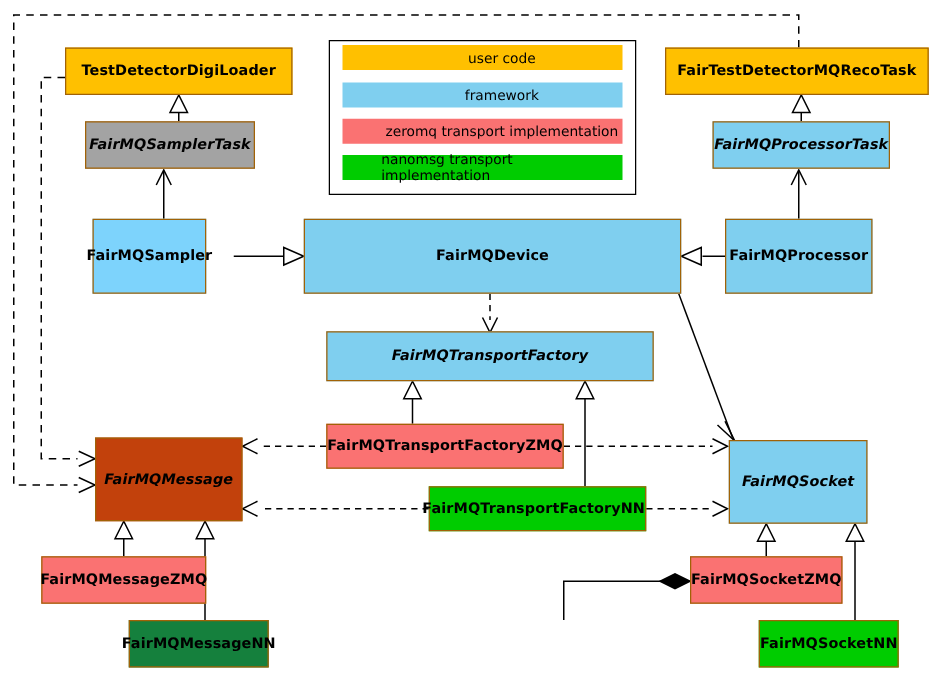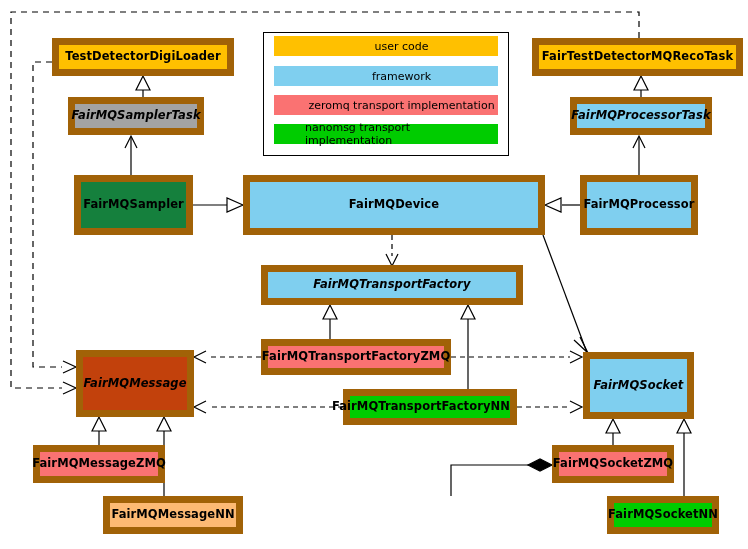--- a/index.html
+++ b/index.html
@@ -19,21 +19,21 @@
     position: absolute;
     left: 0;
     top: 0;
     width: 748px;
     height: 549px;
     pointer-events: none;
   }
   .node {
     position: absolute;
     box-sizing: border-box;
-    border: 7px solid #a16207;
+    border: 1px solid #a16207;
     display: flex;
     align-items: center;
     justify-content: center;
     text-align: center;
     font-size: 11.5px;
     font-weight: bold;
     color: #000000;
     line-height: 1.15;
     letter-spacing: 0.1px;
     z-index: 5;
@@ -190,21 +190,21 @@
   </div>
 
   <div class="node" style="left:52px; top:38px; width:182px; height:38px; background:#FFC000;">
     <span>TestDetectorDigiLoader</span>
   </div>
 
   <div class="node abstract" style="left:68px; top:97px; width:136px; height:38px; background:#a3a3a3;">
     <span>FairMQSamplerTask</span>
   </div>
 
-  <div class="node" style="left:74px; top:175px; width:119px; height:60px; background:#15803d;">
+  <div class="node" style="left:74px; top:175px; width:91px; height:60px; background:#7dd3fc;">
     <span>FairMQSampler</span>
   </div>
 
   <div class="node" style="left:243px; top:175px; width:302px; height:60px; background:#7FCFEF;">
     <span>FairMQDevice</span>
   </div>
 
   <div class="node" style="left:580px; top:175px; width:118px; height:60px; background:#7FCFEF;">
     <span>FairMQProcessor</span>
   </div>
@@ -234,21 +234,21 @@
   </div>
 
   <div class="node abstract" style="left:583px; top:352px; width:111px; height:67px; background:#7FCFEF;">
     <span>FairMQSocket</span>
   </div>
 
   <div class="node" style="left:33px; top:445px; width:132px; height:38px; background:#FA7272;">
     <span>FairMQMessageZMQ</span>
   </div>
 
-  <div class="node" style="left:103px; top:496px; width:140px; height:38px; background:#fdba74;">
+  <div class="node" style="left:103px; top:496px; width:112px; height:38px; background:#15803d;">
     <span>FairMQMessageNN</span>
   </div>
 
 
   <div class="node" style="left:552px; top:445px; width:122px; height:38px; background:#FA7272;align-items:center;">
     <span>FairMQSocketZMQ</span>
   </div>
 
   <div class="node" style="left:607px; top:496px; width:112px; height:38px; background:#00CC00;">
     <span>FairMQSocketNN</span>

